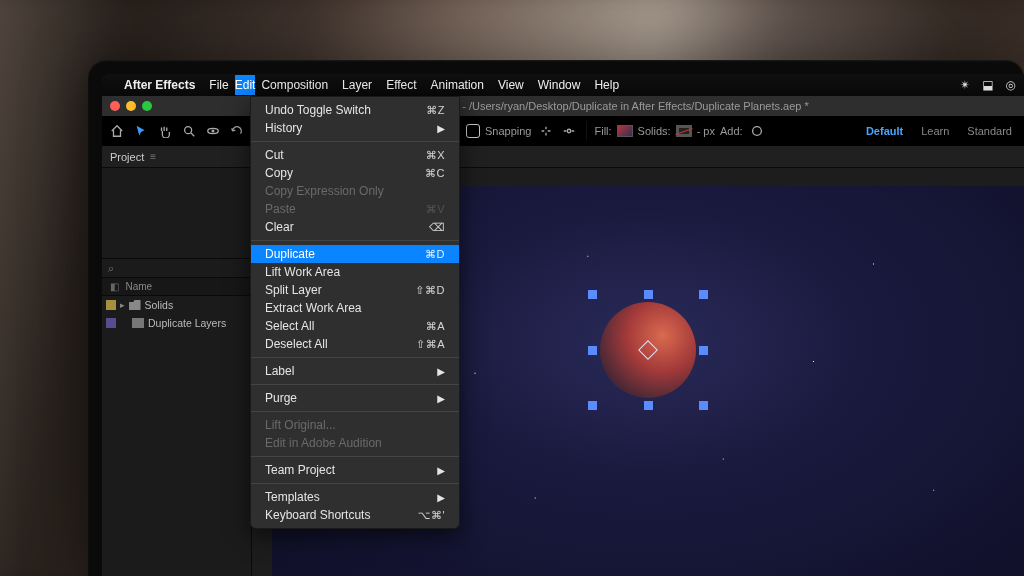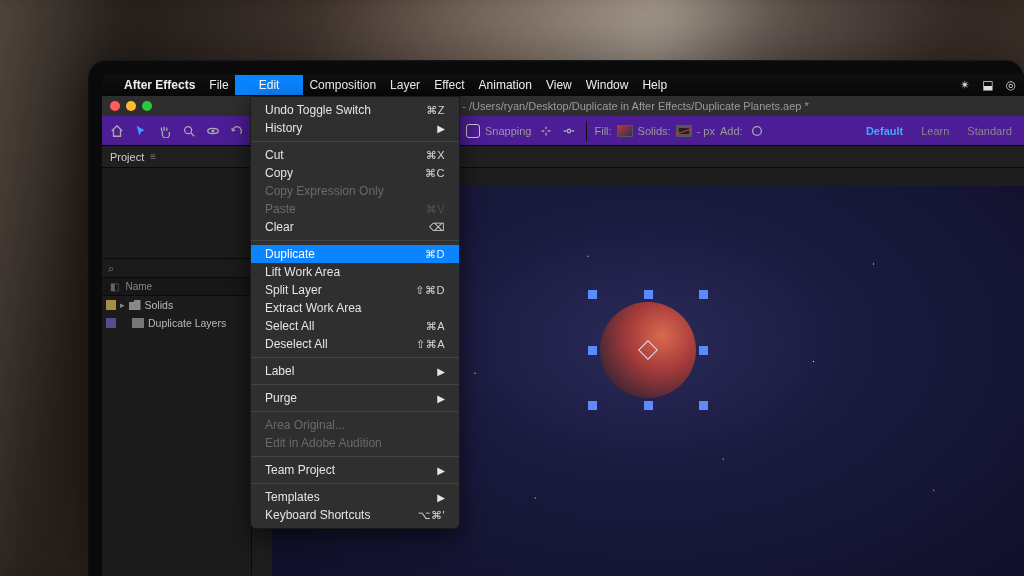--- a/index.html
+++ b/index.html
@@ -7,32 +7,32 @@
 .photo-bg { position: absolute; inset: 0; background: linear-gradient(100deg, #7a6a5f 0%, #2f2721 15%, #4a3a32 30%, #8a7466 42%, #c9b9a9 58%, #6f5f57 68%, #3d3028 82%, #574338 100%); filter: blur(18px) brightness(0.8); transform: scale(1.1); }
 .photo-bg::after { content:""; position:absolute; inset:0; background: radial-gradient(ellipse at 60% 40%, rgba(255,255,255,0.15), transparent 60%); }
 .laptop { position: absolute; left: 88px; top: 60px; width: 936px; height: 516px; background: #0a0a0a; border-radius: 18px 18px 0 0; box-shadow: 0 10px 60px rgba(0,0,0,0.6), inset 0 1px 2px rgba(255,255,255,0.08); }
 .screen { position: absolute; left: 14px; top: 14px; right: 0; bottom: 0; background: #1a1a1a; border-radius: 8px 0 0 0; overflow: hidden; }
 
 
 .menubar { height: 22px; background: linear-gradient(#101010,#080808); display: flex; align-items: center; color: #eee; font-size: 12px; padding: 0 8px; gap: 14px; }
 .apple { font-size: 13px; }
 .menubar .app-name { font-weight: 600; }
 .menubar .m-item { cursor: default; }
-.menubar .m-item.active { background: #0a84ff; color: #fff; padding: 3px 24px; margin: 0 -8px; border-radius: 0; }
+.menubar .m-item.active { background: #0a84ff; color: #fff; padding: 3px 0; margin: 0 -8px; border-radius: 0; }
 .menubar .spacer { flex: 1; }
 .menubar .tray { display:flex; gap:12px; font-size:12px; color:#ddd; }
 
 
 .window-titlebar { height: 20px; background: #2e2e2e; display: flex; align-items:center; padding: 0 8px; gap:6px; font-size:11px; color:#bbb; }
 .traffic { display:flex; gap:6px; }
 .dot { width:10px; height:10px; border-radius:50%; }
 .dot.r{background:#ff5f57}.dot.y{background:#febc2e}.dot.g{background:#28c840}
 .window-title { flex:1; text-align:center; color:#9a9a9a; font-size:11px; }
 
-.toolbar { height: 30px; background: #4c1d95; display:flex; align-items:center; padding:0 6px; gap:6px; color:#ccc; font-size:11px; border-bottom:1px solid #000; }
+.toolbar { height: 30px; background: #000000; display:flex; align-items:center; padding:0 6px; gap:6px; color:#ccc; font-size:11px; border-bottom:1px solid #000; }
 .tool-ico { width:18px; height:18px; display:flex; align-items:center; justify-content:center; color:#aaa; }
 .tool-ico svg { width:14px; height:14px; stroke:#aaa; fill:none; stroke-width:1.5; }
 .tool-ico.active svg { stroke:#3a9cff; }
 .toolbar .sep { width:1px; height:20px; background:#111; margin:0 2px; }
 .toolbar .group { display:flex; align-items:center; gap:5px; }
 .toolbar .lbl { color:#999; }
 .swatch { width:16px; height:12px; border:1px solid #555; }
 .swatch.fill { background: linear-gradient(135deg,#b03a3a,#3a2a55); }
 .swatch.stroke { background: #222; box-shadow: inset 0 0 0 2px #555; position:relative; }
 .swatch.stroke::after{content:""; position:absolute; left:-2px; right:-2px; top:50%; border-top:1px solid #c33; transform:rotate(-20deg);}
@@ -334,21 +334,21 @@
           <span>Label</span>
           <span class="sub">▶</span>
         </div>
         <div class="dd-sep"></div>
         <div class="dd-item">
           <span>Purge</span>
           <span class="sub">▶</span>
         </div>
         <div class="dd-sep"></div>
         <div class="dd-item disabled">
-          <span>Area Original...</span>
+          <span>Lift Original...</span>
         </div>
         <div class="dd-item disabled">
           <span>Edit in Adobe Audition</span>
         </div>
         <div class="dd-sep"></div>
         <div class="dd-item">
           <span>Team Project</span>
           <span class="sub">▶</span>
         </div>
         <div class="dd-sep"></div>

